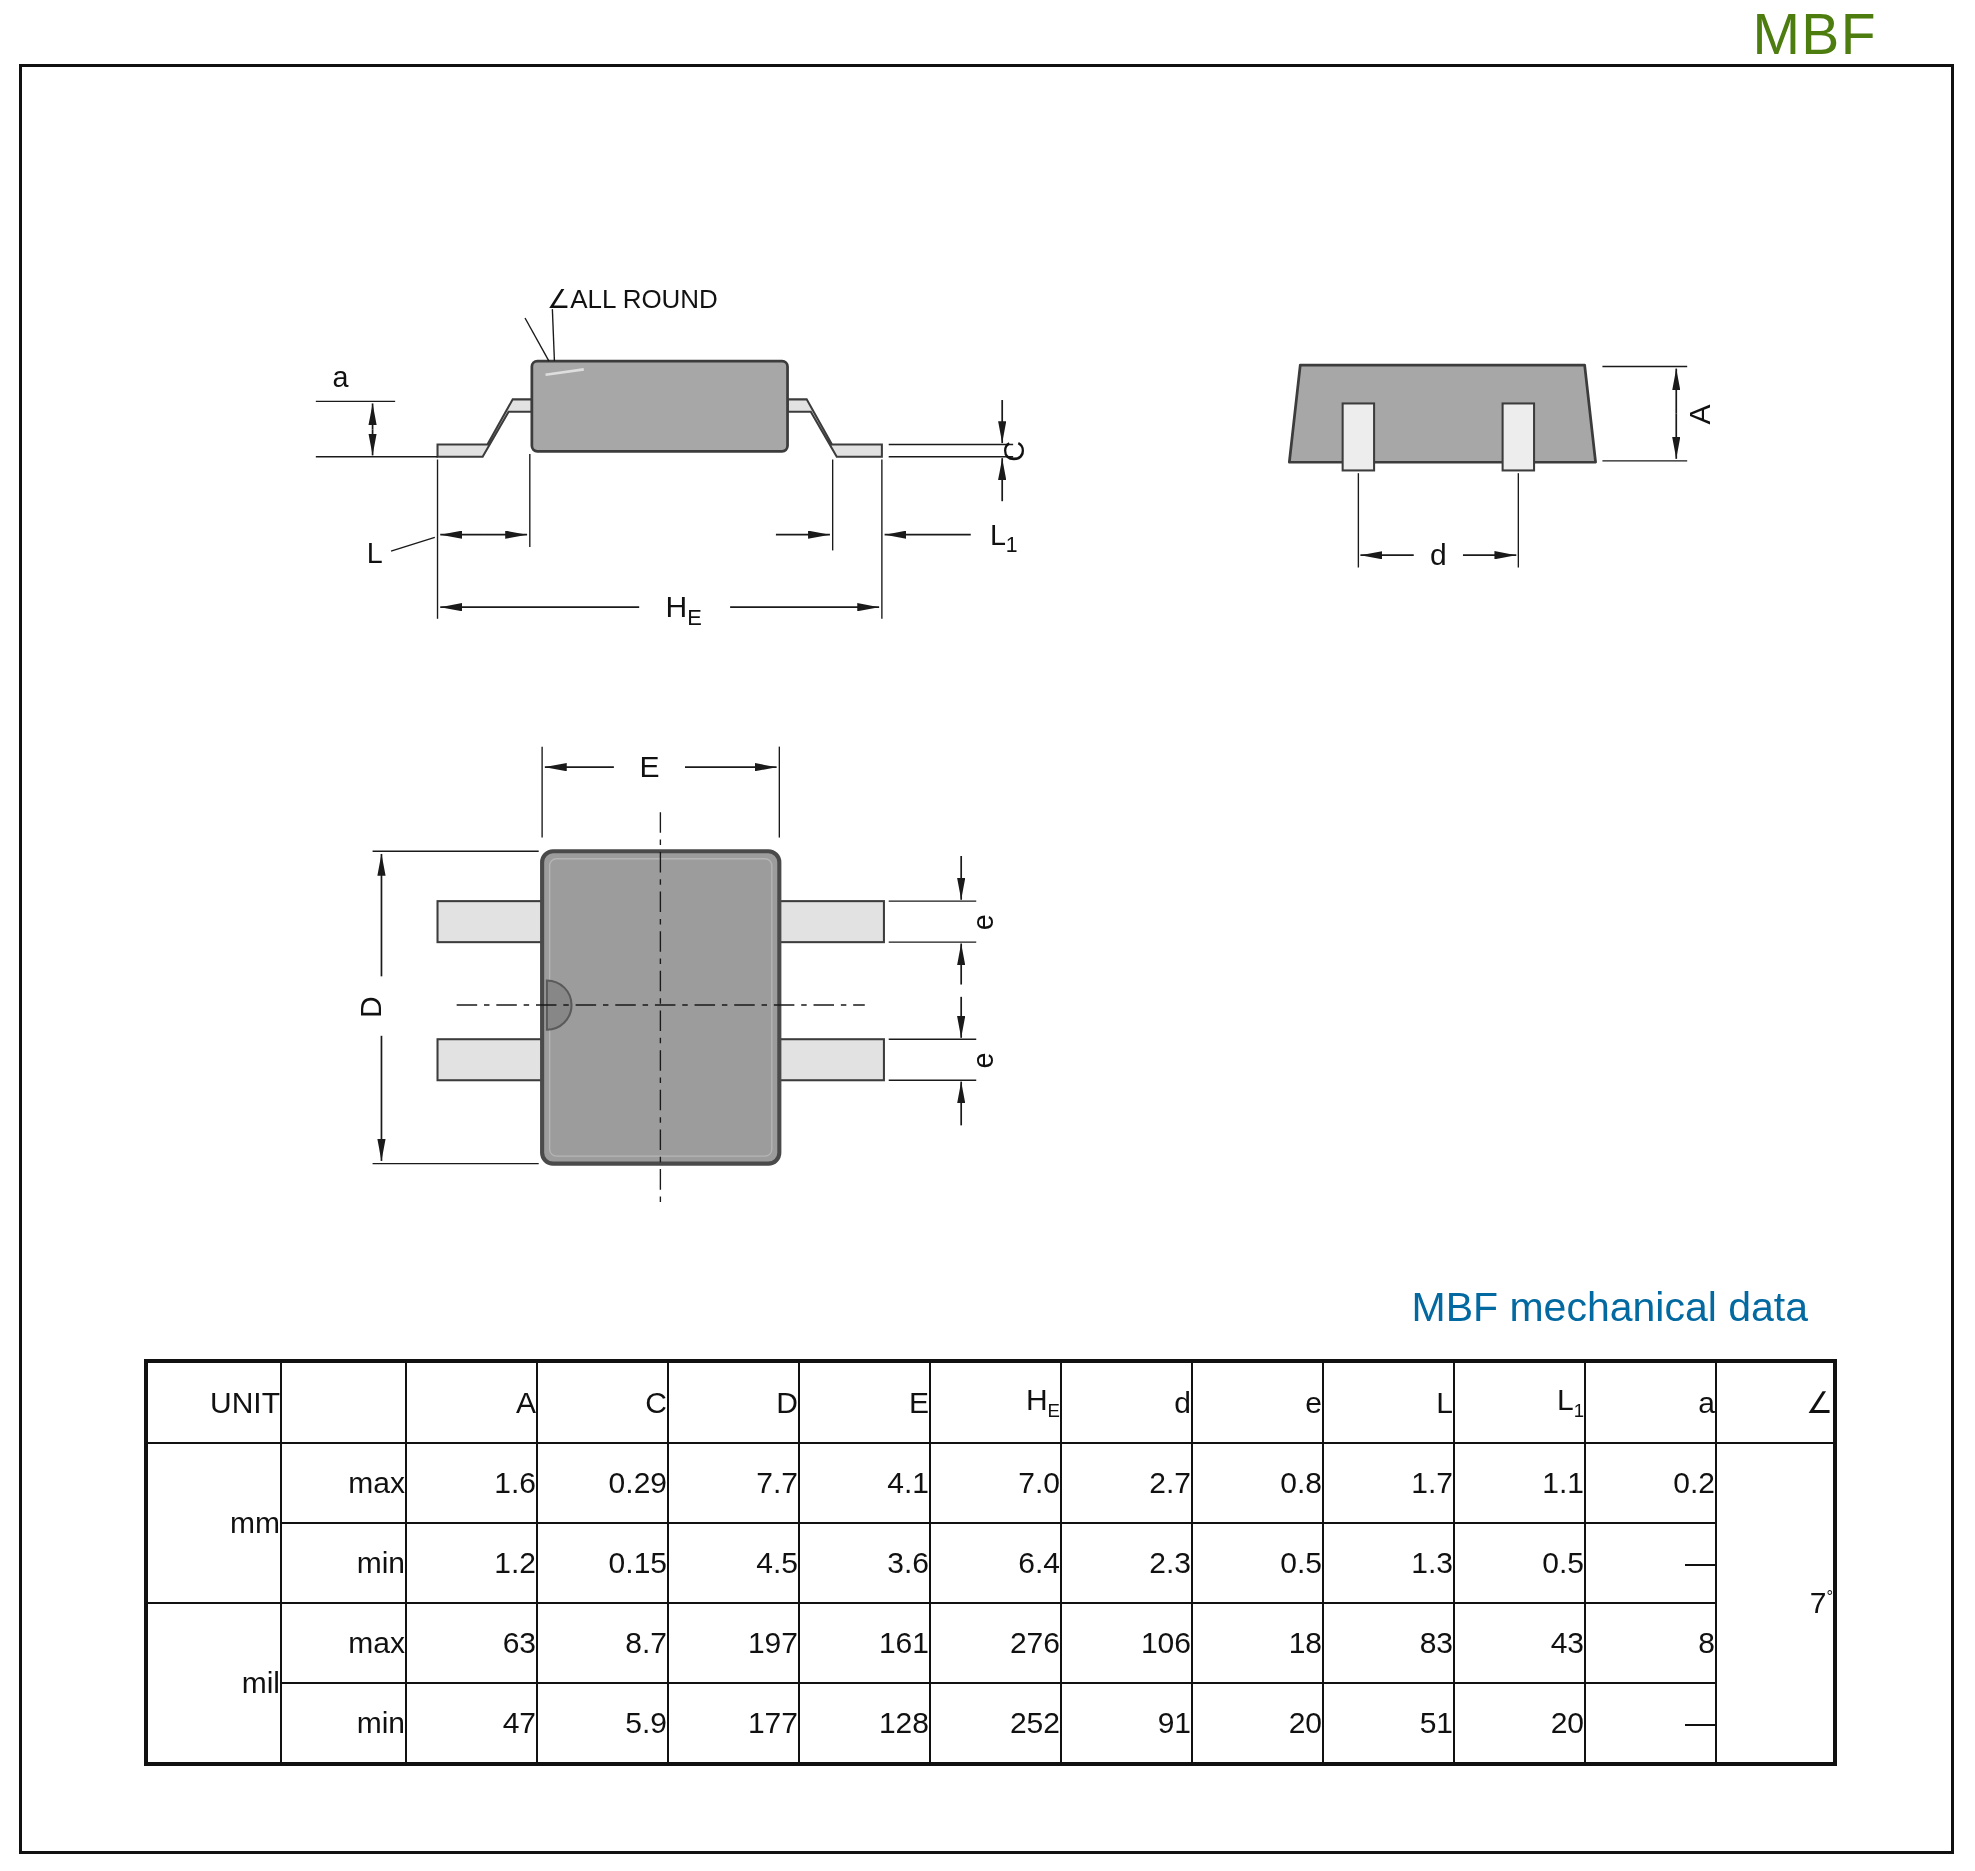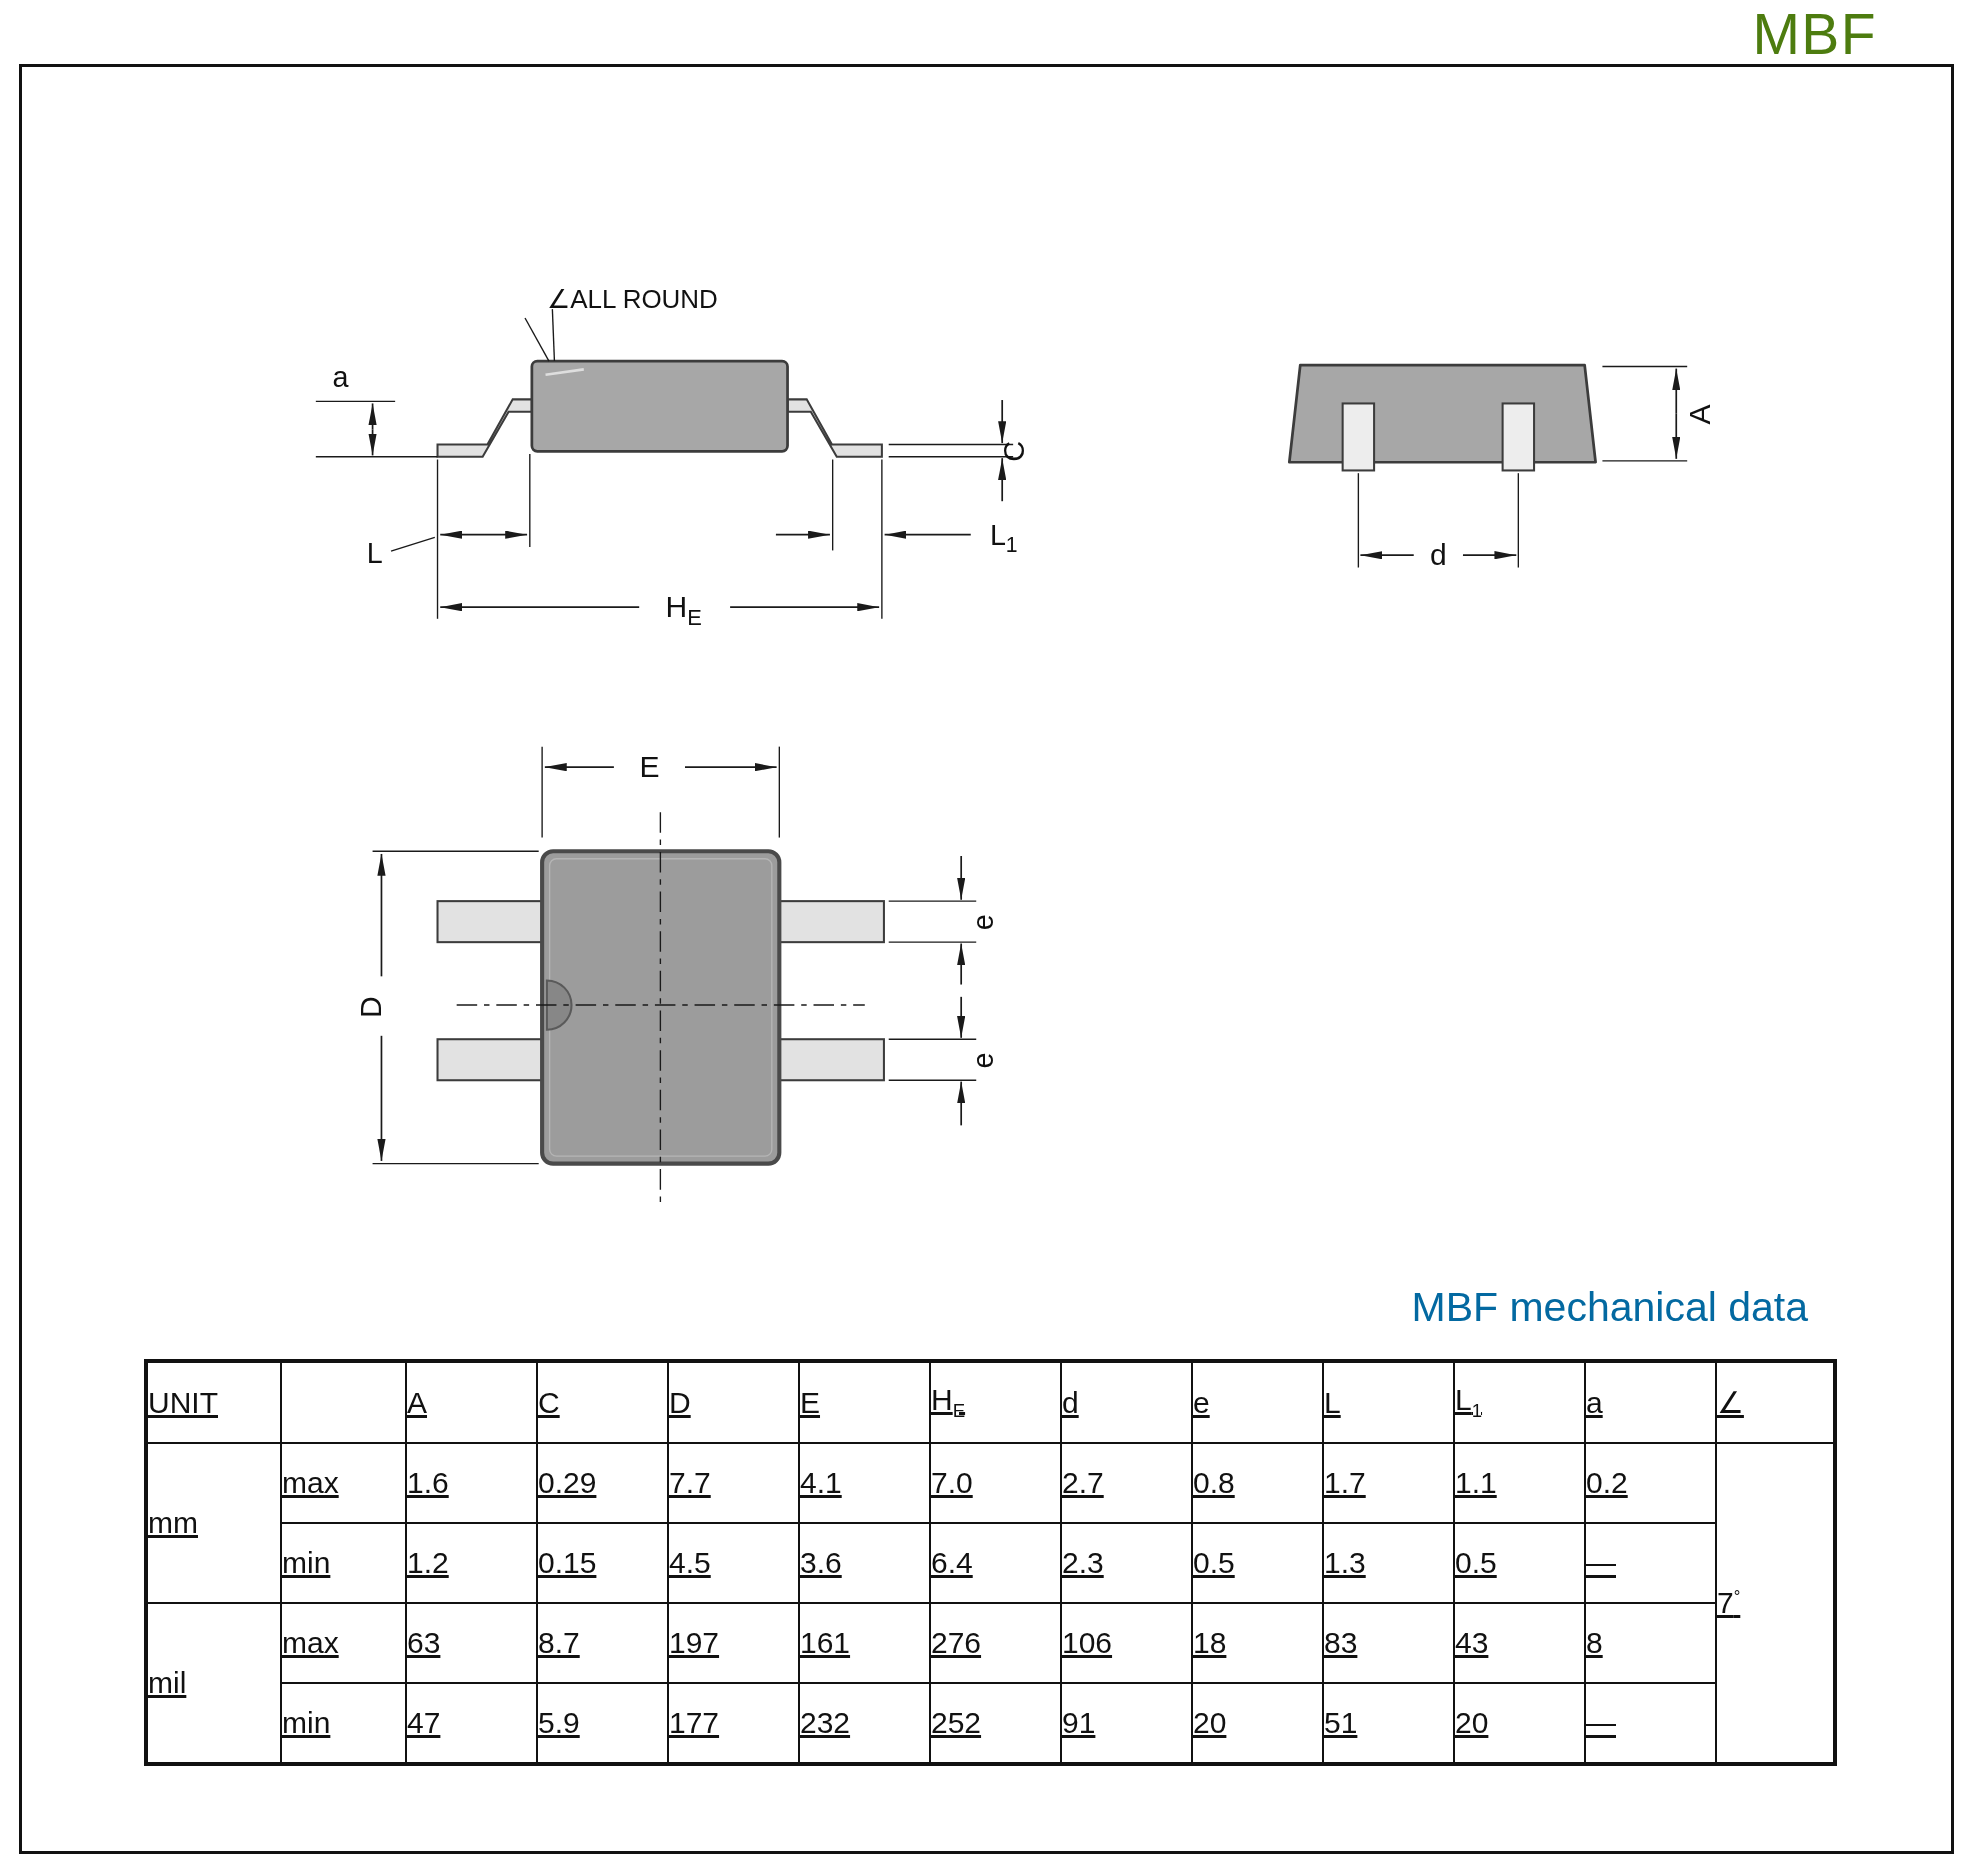--- a/index.html
+++ b/index.html
@@ -22,22 +22,22 @@
   svg text{fill:#111;font-family:"Liberation Sans",sans-serif;}
   .table-title{
     position:absolute;top:1284px;right:167px;font-size:41px;color:#0369a1;
   }
   table.mech{
     position:absolute;left:144px;top:1359px;width:1691px;
     border-collapse:collapse;table-layout:fixed;
     border:4.1px solid #111;font-size:30px;
   }
   table.mech th,table.mech td{
-    border:2.1px solid #111;text-align:left;vertical-align:middle;
-    padding:0;font-weight:normal;height:78px;text-decoration:underline;
+    border:2.1px solid #111;text-align:right;vertical-align:middle;
+    padding:0;font-weight:normal;height:78px;
   }
   table.mech thead th{height:79px;}
   .sub{vertical-align:sub;font-size:0.62em;}
   .sup{vertical-align:super;font-size:0.55em;}
 </style>
 </head>
 <body>
 
 <div class="frame"></div>
 
@@ -228,21 +228,21 @@
       <td>18</td>
       <td>83</td>
       <td>43</td>
       <td>8</td>
     </tr>
     <tr>
       <td>min</td>
       <td>47</td>
       <td>5.9</td>
       <td>177</td>
-      <td>232</td>
+      <td>128</td>
       <td>252</td>
       <td>91</td>
       <td>20</td>
       <td>51</td>
       <td>20</td>
       <td>—</td>
     </tr>
   </tbody>
 </table>
 

